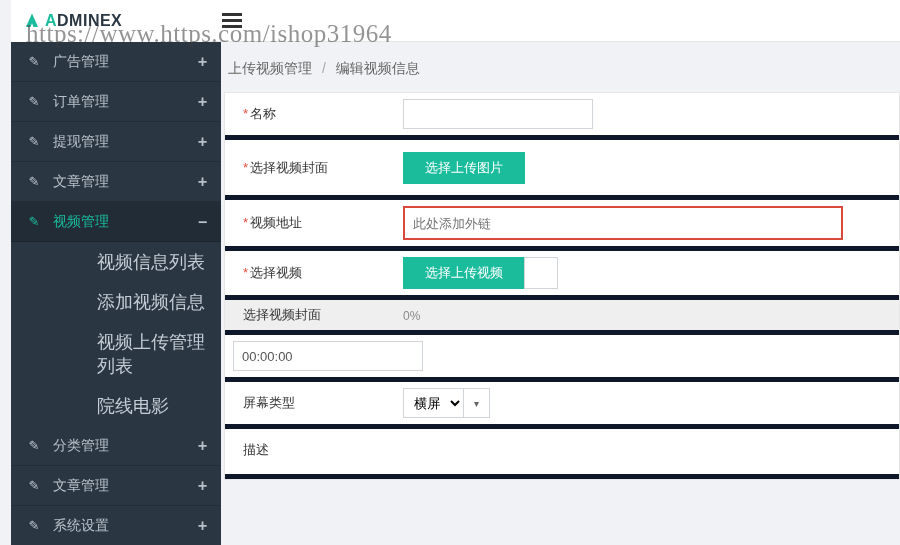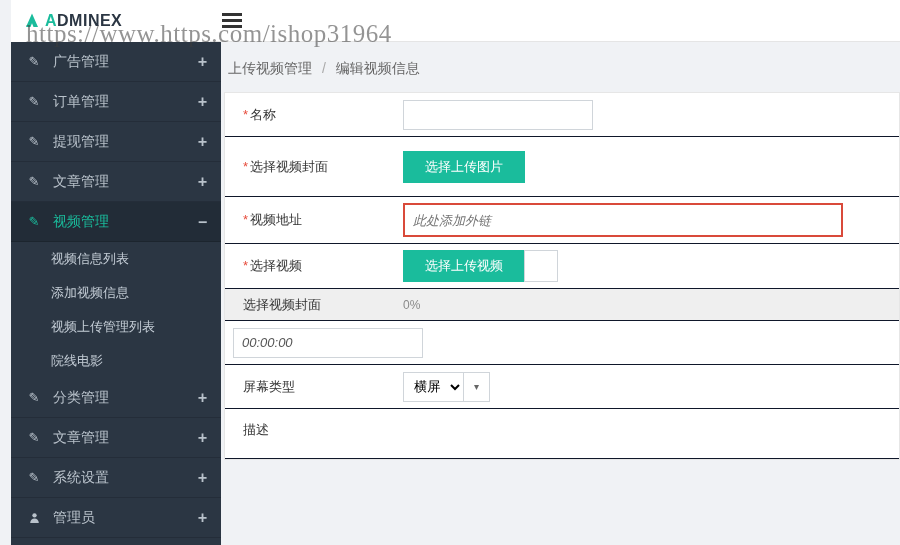--- a/index.html
+++ b/index.html
@@ -51,23 +51,24 @@
   }
   .nav-label { flex: 1; font-size: 14px; }
   .nav-indicator {
     font-family: monospace;
     font-weight: bold;
     font-size: 15px;
     color: #b9c2cb;
   }
   .sub-item {
     padding: 8px 14px 8px 40px;
-    font-size: 13px;
+    font-size: 18px;
     color: #c4cdd6;
     cursor: pointer;
+    margin-left: 46px;
   }
 
   .header {
     position: absolute;
     left: 210px; top: 0;
     right: 0;
     height: 42px;
     background: #fff;
     display: flex;
     align-items: center;
@@ -97,21 +98,21 @@
     padding: 8px 4px 14px 4px;
   }
   .breadcrumb .sep { margin: 0 6px; color: #aaa; }
   .panel {
     background: #fff;
     border: 1px solid #e6e6e6;
   }
   .form-row {
     display: flex;
     align-items: center;
-    border-bottom: 1px solid #0f172a;
+    border-bottom: 5px solid #0f172a;
     min-height: 44px;
     padding: 6px 0;
   }
   .form-row.highlight {
     background: #efefef;
   }
   .form-label {
     width: 170px;
     padding-left: 18px;
     color: #333;
@@ -122,21 +123,20 @@
     flex: 1;
     padding-left: 8px;
   }
   .text-input {
     height: 30px;
     border: 1px solid #d0d5da;
     padding: 0 8px;
     font-size: 13px;
     width: 190px;
     color: #555;
-    font-style: italic;
   }
   .text-input.wide {
     width: 440px;
     border: 2px solid #d94a3a;
     color: #5a7bb4;
     height: 34px;
   }
   .btn-teal {
     background: #1ABC9C;
     color: #fff;

